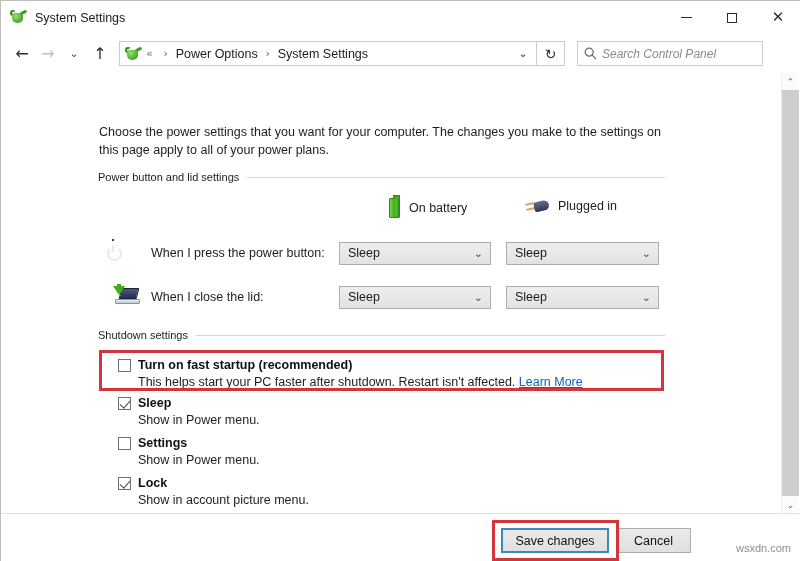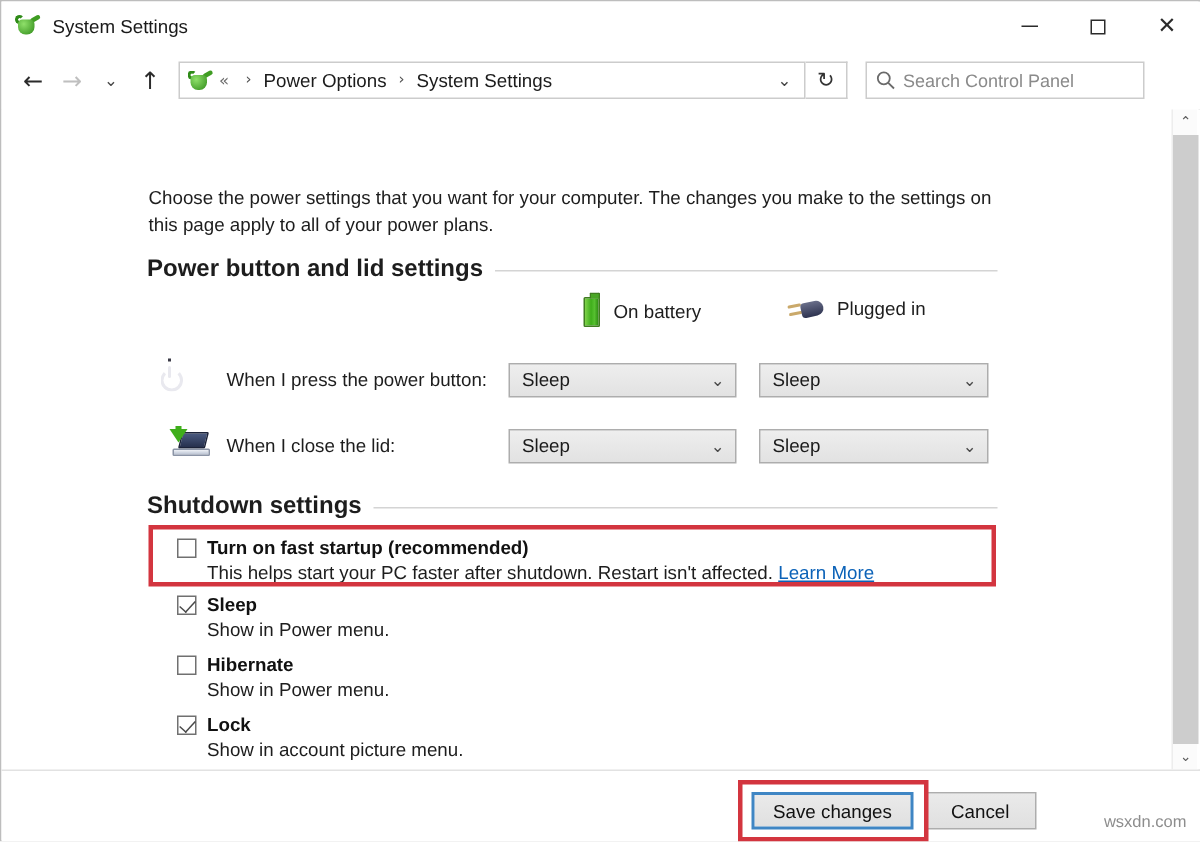--- a/index.html
+++ b/index.html
@@ -93,21 +93,21 @@
     border: 1px solid #cccccc; border-left: none;
     background: #fff;
     display: flex; align-items: center; justify-content: center;
     color: #333; font-size: 14px;
     font-family: "DejaVu Sans", sans-serif;
   }
   .searchbox {
     margin-left: 12px;
     width: 186px; height: 25px;
     border: 1px solid #cccccc; background: #fff;
-    display: flex; align-items: center;
+    display: flex; align-items: center; font-style: italic;
   }
   .search-icon {
     width: 24px; display:flex; align-items:center; justify-content:center;
     color: #6a6a6a; font-size: 12px;
     font-family: "DejaVu Sans", sans-serif;
   }
   .search-ph { font-size: 12px; color: #8a8a8a; }
 
   
   .content {
@@ -122,21 +122,21 @@
   .page-desc {
     position: absolute; left: 98px; top: 50px;
     width: 580px;
     font-size: 12.5px; color: #1d1d1d; line-height: 18px;
   }
 
   .section-head {
     position: absolute; left: 97px;
     display: flex; align-items: center; width: 567px;
   }
-  .section-head .lbl { font-size: 16px; color: #1d1d1d; white-space: nowrap; font-weight: bold; }
+  .section-head .lbl { font-size: 11px; color: #1d1d1d; white-space: nowrap; }
   .section-head .rule { flex: 1; height: 1px; background: #d4d4d4; margin-left: 8px; }
 
   .col-headers { position: absolute; left: 0; top: 125px; width: 700px; height: 24px; }
   .colhdr {
     position: absolute; display: flex; align-items: center;
     font-size: 12.5px; color: #1d1d1d;
   }
   .colhdr.battery { left: 388px; }
   .colhdr.plugged { left: 524px; text-align: center; }
 
@@ -437,21 +437,21 @@
     </div>
 
     <div class="chk-item" style="top:323px;">
       <span class="chk-box checked"></span>
       <span class="chk-label">Sleep</span>
       <span class="chk-sub">Show in Power menu.</span>
     </div>
 
     <div class="chk-item" style="top:363px;">
       <span class="chk-box"></span>
-      <span class="chk-label">Hibernate</span>
+      <span class="chk-label">Settings</span>
       <span class="chk-sub">Show in Power menu.</span>
     </div>
 
     <div class="chk-item" style="top:403px;">
       <span class="chk-box checked"></span>
       <span class="chk-label">Lock</span>
       <span class="chk-sub">Show in account picture menu.</span>
     </div>
 
     <div class="redbox" style="left:98px; top:277px; width:565px; height:41px;"></div>

